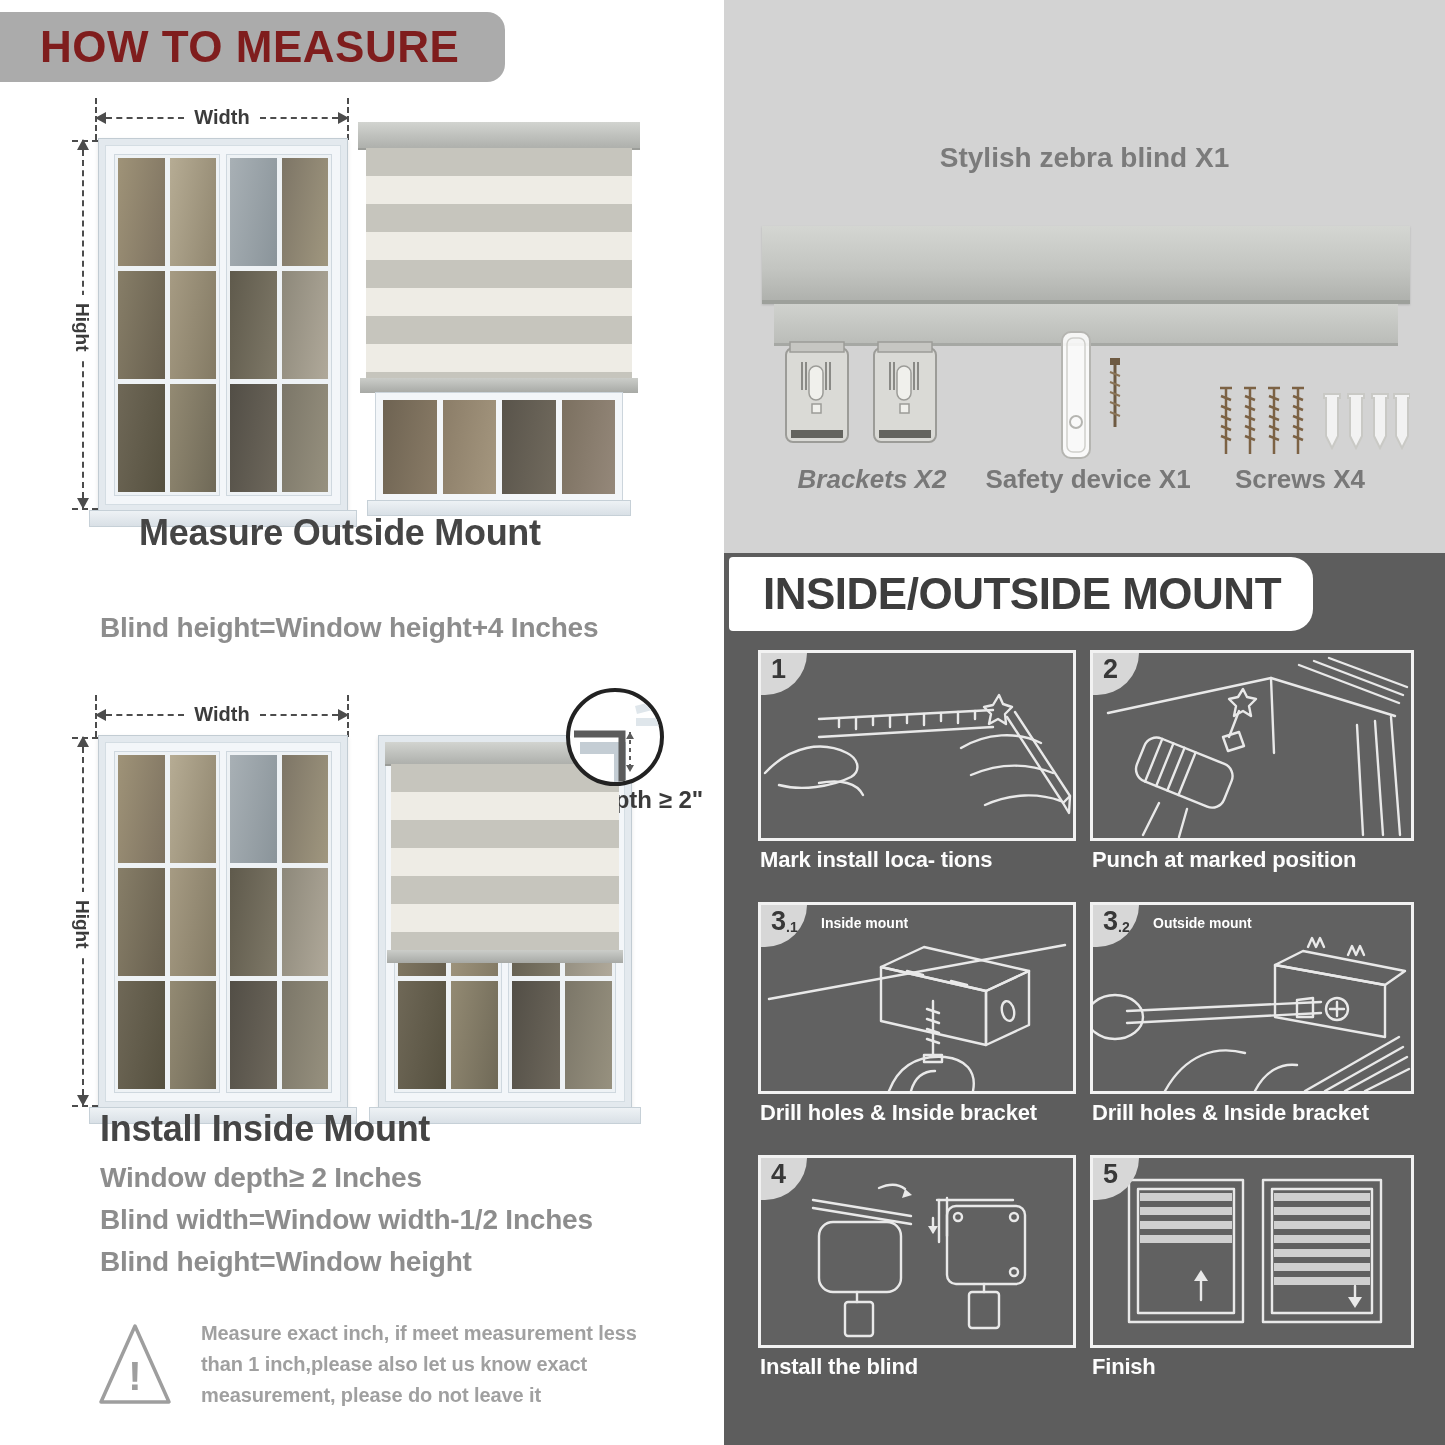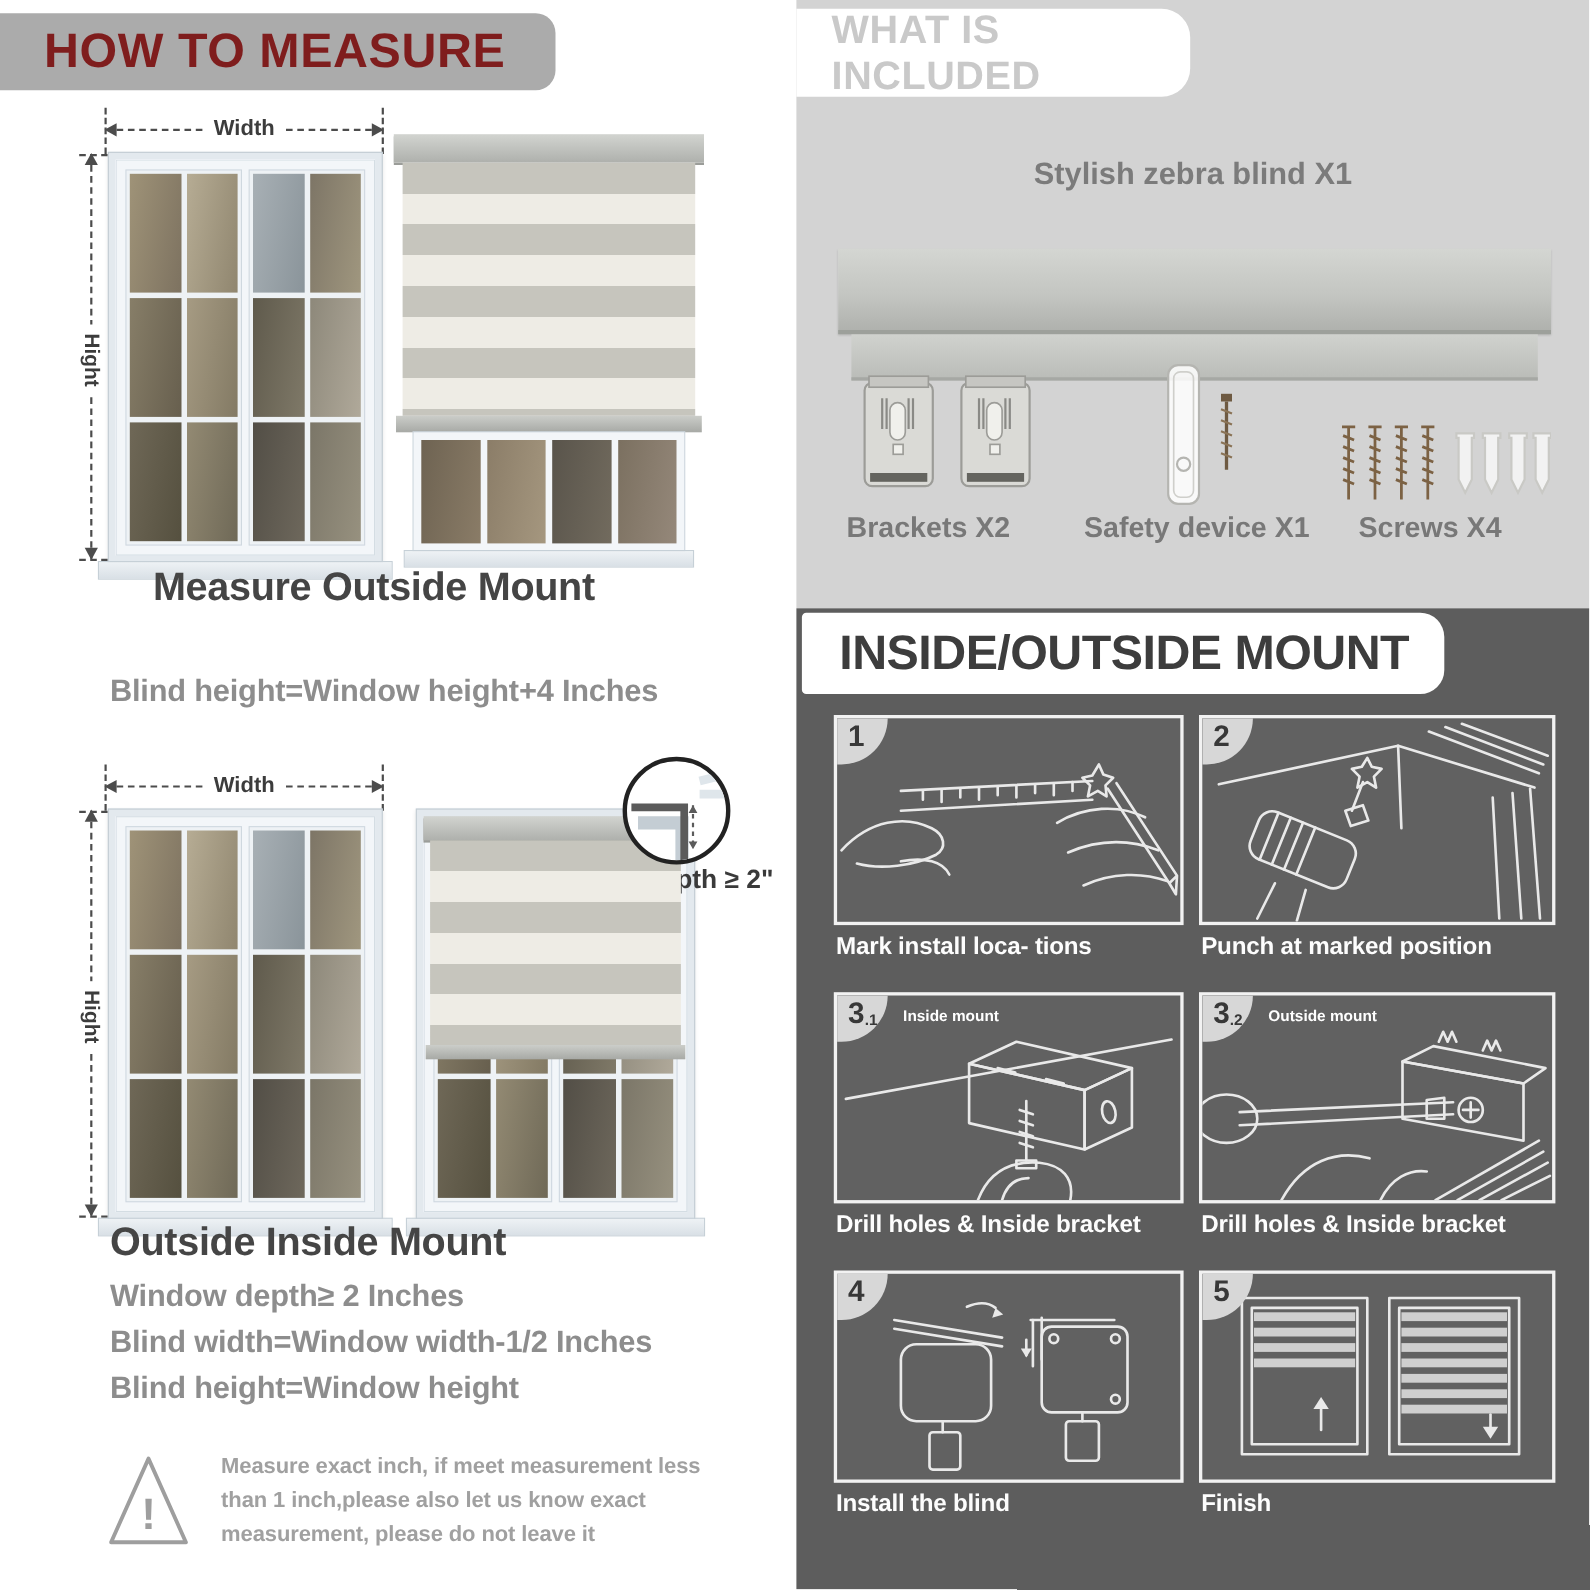--- a/index.html
+++ b/index.html
@@ -234,37 +234,34 @@
     <svg viewBox="0 0 90 90" width="90" height="90">
       <path d="M10,56 h40 V90" stroke="#c4cdd4" stroke-width="12" fill="none"></path>
       <path d="M4,42 h48 V90" stroke="#5b5b5b" stroke-width="7" fill="none"></path>
       <path d="M60,40 v40" stroke="#5b5b5b" stroke-width="2" stroke-dasharray="4 4" fill="none"></path>
       <path d="M60,40 l-4,7 h8 Z M60,80 l-4,-7 h8 Z" fill="#5b5b5b"></path>
       <path d="M66,30 h24 M66,18 L90,12" stroke="#dfe6eb" stroke-width="8" fill="none"></path>
     </svg>
   </div>
   <div class="depth-note" style="left:584px;top:786px;">Depth ≥ 2"</div>
 
-  <div class="h-measure" style="top:1108px;">Outside Inside Mount</div>
+  <div class="h-measure" style="top:1108px;">Install Inside Mount</div>
   <div class="h-sub" style="top:1162px;">Window depth≥ 2 Inches</div>
   <div class="h-sub" style="top:1204px;">Blind width=Window width-1/2 Inches</div>
   <div class="h-sub" style="top:1246px;">Blind height=Window height</div>
 
   <div class="warning" style="left:95px;top:1318px;">
     <svg width="80" height="92" viewBox="0 0 80 92">
       <path d="M40,8 L74,84 L6,84 Z" fill="none" stroke="#9e9e9e" stroke-width="3.5" stroke-linejoin="round"></path>
       <text x="40" y="72" text-anchor="middle" font-size="40" font-weight="bold" fill="#9e9e9e">!</text>
     </svg>
     <div class="warn-text">Measure exact inch, if meet measurement less than 1 inch,please also let us know exact measurement, please do not leave it</div>
   </div>
 
   <div class="right-top">
-    <div class="included-header">
-      <span>WHAT IS INCLUDED</span>
-    </div>
     <div class="blind-x1">Stylish zebra blind X1</div>
     <div class="headrail"></div>
     <div class="headrail2"></div>
 
     <svg class="item-svg" style="left:58px;top:338px;" width="158" height="120" viewBox="0 0 158 120">
       <g>
         <rect x="4" y="10" width="62" height="94" rx="7" fill="#dadad6" stroke="#9c9c98" stroke-width="2"></rect>
         <rect x="8" y="4" width="54" height="10" fill="#c6c6c2" stroke="#9c9c98" stroke-width="1.5"></rect>
         <path d="M20,24 v28 M24,24 v28" stroke="#8a8a86" stroke-width="2" fill="none"></path>
         <path d="M44,24 v28 M48,24 v28" stroke="#8a8a86" stroke-width="2" fill="none"></path>
@@ -300,21 +297,21 @@
         <path d="M80,8 h12 M86,8 v66 M81,16 l10,4 M81,26 l10,4 M81,36 l10,4 M81,46 l10,4 M81,56 l10,4"></path>
       </g>
       <g fill="rgba(255,255,255,.7)" stroke="#c9c9c5" stroke-width="2">
         <path d="M112,14 h16 v4 h-2 v38 l-6,12 -6,-12 v-38 h-2 Z"></path>
         <path d="M136,14 h16 v4 h-2 v38 l-6,12 -6,-12 v-38 h-2 Z"></path>
         <path d="M160,14 h16 v4 h-2 v38 l-6,12 -6,-12 v-38 h-2 Z"></path>
         <path d="M182,14 h16 v4 h-2 v38 l-6,12 -6,-12 v-38 h-2 Z"></path>
       </g>
     </svg>
 
-    <div class="item-label" style="left:14px;width:212px;">Brackets X2</div>
+    <div class="item-label" style="left:42px;width:212px;font-style:italic;">Brackets X2</div>
     <div class="item-label" style="left:252px;width:224px;">Safety device X1</div>
     <div class="item-label" style="left:476px;width:200px;">Screws X4</div>
   </div>
 
   <div class="right-dark">
     <div class="mount-header">
       <span>INSIDE/OUTSIDE MOUNT</span>
     </div>
 
     <div class="panel" style="left:34px;top:97px;width:312px;height:185px;">

